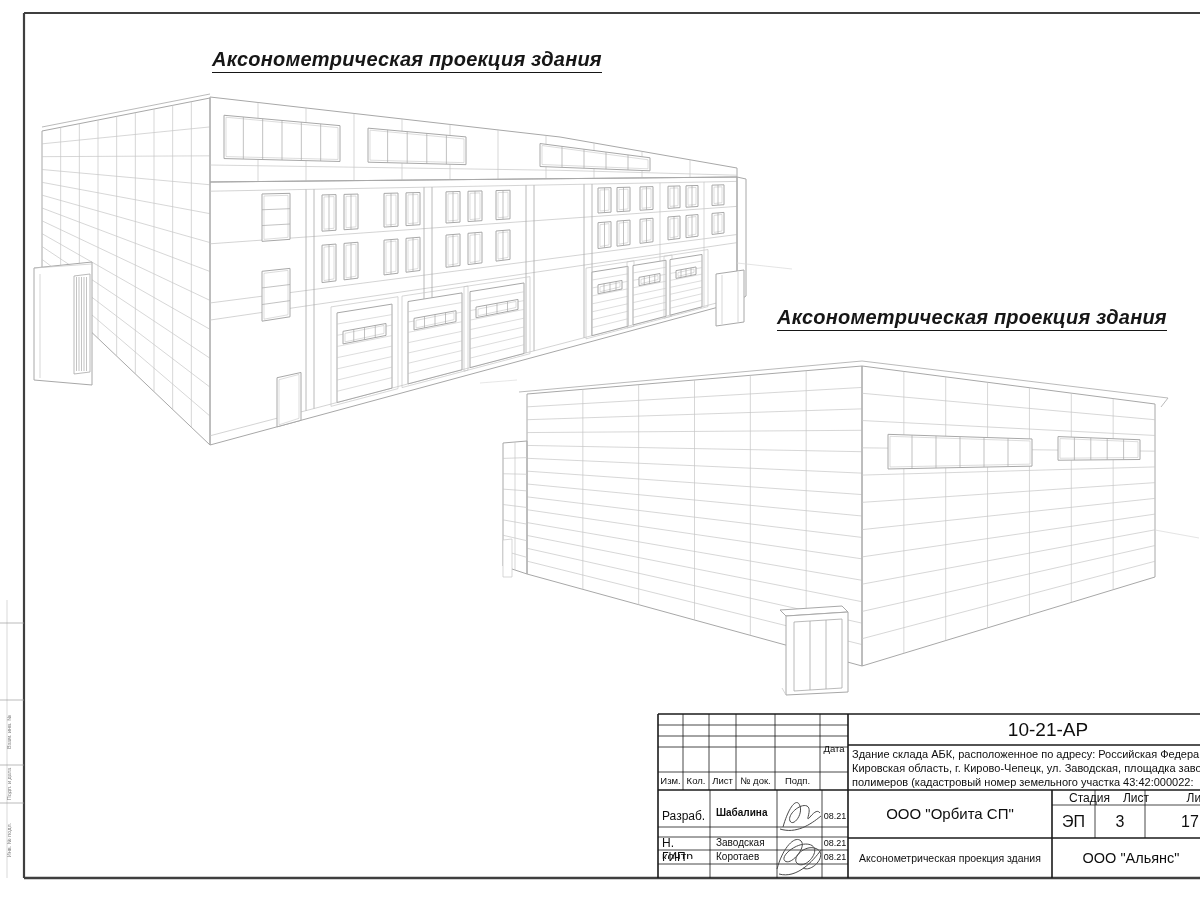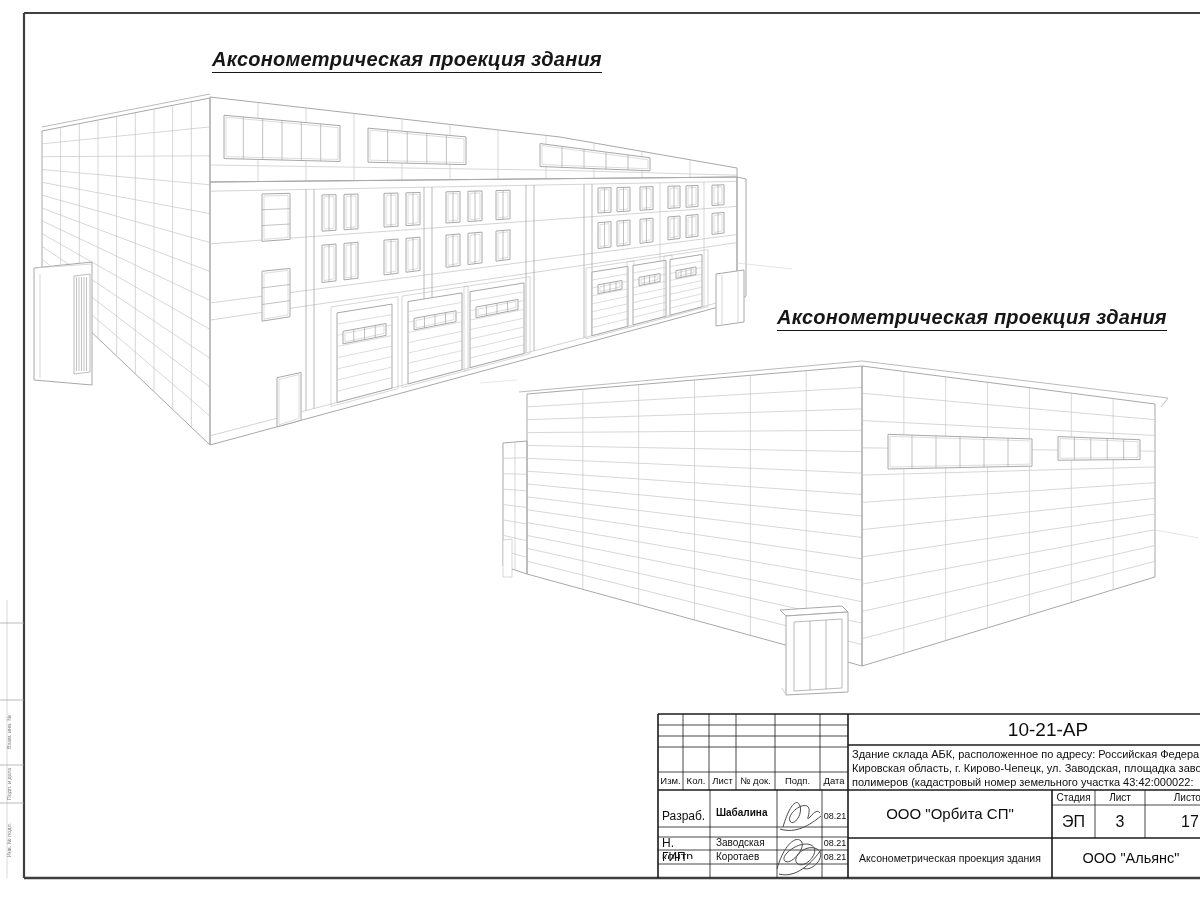--- a/index.html
+++ b/index.html
@@ -11,21 +11,21 @@
              border-bottom:1.6px solid #161616;padding-bottom:1px;letter-spacing:.2px;}
   .tb{position:absolute;z-index:2;color:#0e0e0e;overflow:hidden;}
   .c{text-align:center;}
   .doc-num{font-size:19px;}
   .desc{font-size:11px;line-height:14px;}
   .hdr{font-size:9.5px;}
   .role{font-size:12px;}
   .name{font-size:10px;}
   .date{font-size:9px;}
   .org{font-size:15px;}
-  .stage-hdr{font-size:10px;}
+  .stage-hdr{font-size:12px;padding-left:16px;}
   .stage-val{font-size:16px;}
   .caption{font-size:10.5px;}
   .contractor{font-size:14.5px;}
   .margin-label{font-size:5.5px;color:#808080;text-align:center;transform:rotate(-90deg);z-index:2;position:absolute;}
 </style>
 </head>
 <body>
 
 <div class="sheet">
 
@@ -418,21 +418,21 @@
     <div>Здание склада АБК, расположенное по адресу: Российская Федерац</div>
     <div>Кировская область, г. Кирово-Чепецк, ул. Заводская, площадка заво</div>
     <div>полимеров (кадастровый номер земельного участка 43:42:000022:</div>
   </div>
 
   <div class="tb c hdr" style="left:658px;top:772px;width:25px;height:18px;line-height:18px;">Изм.</div>
   <div class="tb c hdr" style="left:683px;top:772px;width:26px;height:24px;line-height:18px;">Кол.</div>
   <div class="tb c hdr" style="left:709px;top:772px;width:27px;height:18px;line-height:18px;">Лист</div>
   <div class="tb c hdr" style="left:736px;top:772px;width:39px;height:18px;line-height:18px;">№ док.</div>
   <div class="tb c hdr" style="left:775px;top:772px;width:45px;height:18px;line-height:18px;">Подп.</div>
-  <div class="tb c hdr" style="left:820px;top:772px;width:28px;height:18px;line-height:18px;">Дата</div>
+  <div class="tb c hdr" style="left:820px;top:740px;width:28px;height:18px;line-height:18px;">Дата</div>
 
   <div class="tb role" style="left:662px;top:805px;width:48px;height:22px;line-height:22px;">Разраб.</div>
   <div class="tb name" style="left:716px;top:802px;width:60px;height:22px;line-height:22px;font-weight:bold;">Шабалина</div>
   <div class="tb c date" style="left:822px;top:805px;width:26px;height:22px;line-height:22px;">08.21</div>
 
   <div class="tb role" style="left:662px;top:836px;width:48px;height:23px;line-height:14px;">Н. контр.</div>
   <div class="tb name" style="left:716px;top:836px;width:60px;height:14px;line-height:14px;">Заводская</div>
   <div class="tb c date" style="left:822px;top:836px;width:26px;height:14px;line-height:14px;">08.21</div>
 
   <div class="tb role" style="left:662px;top:850px;width:48px;height:14px;line-height:14px;">ГИП</div>

